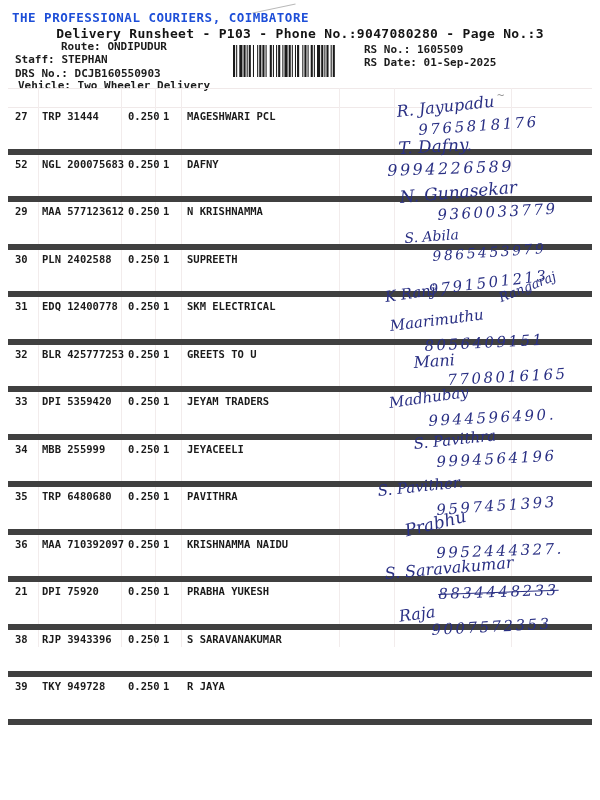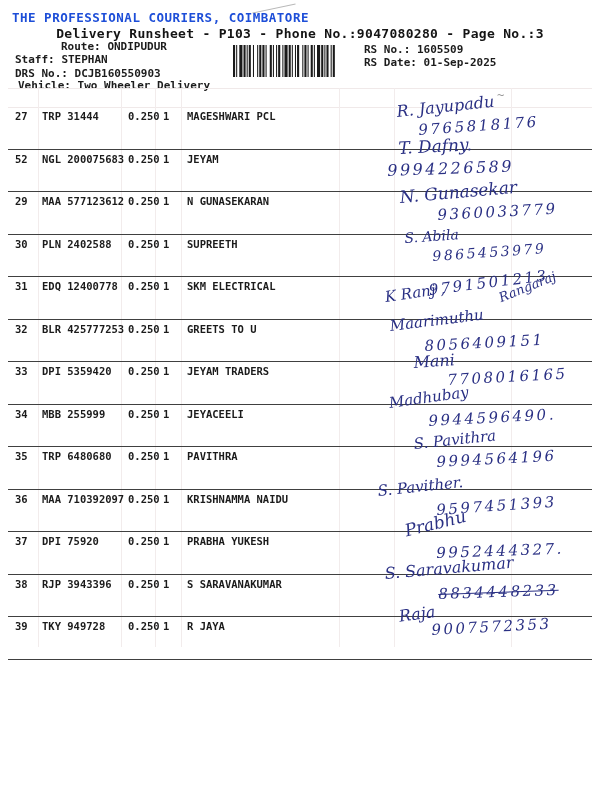--- a/index.html
+++ b/index.html
@@ -24,21 +24,21 @@
 
   
   .grid-hline{position:absolute;left:8px;width:584px;height:1px;background:#f0e9e9;}
   .grid-vline{position:absolute;top:88px;height:559px;width:1px;background:#f2ecec;}
 
   .thead{position:absolute;top:90px;left:8px;width:584px;height:17px;}
   .thead .cell{font-size:9.5px;font-weight:bold;color:#222;}
   .cell{position:absolute;top:3px;white-space:nowrap;}
 
   .rows{position:absolute;top:107px;left:8px;width:584px;}
-  .row{position:relative;height:41.5px;border-bottom:1px solid #404040;}
+  .row{position:relative;height:41.5px;border-bottom:6px solid #404040;}
   .row .cell{font-size:10.5px;font-weight:bold;color:#1b1b1b;}
 
   .c-sno{left:7px;}  .c-con{left:34px;} .c-wt{left:120px;}
   .c-pcs{left:155px;} .c-cons{left:179px;} .c-rem{left:336px;}
   .h-sig{left:392px;}
 
   
   .sig{position:absolute;font-family:"DejaVu Serif", serif;font-style:italic;
     color:#2a3084;white-space:nowrap;transform-origin:left top;line-height:1;}
   .sig-phone{letter-spacing:2.5px;}
@@ -136,29 +136,29 @@
         <span class="cell c-wt">0.250</span>
         <span class="cell c-pcs">1</span>
         <span class="cell c-cons">MAGESHWARI PCL</span>
         <span class="cell c-rem"></span>
       </div>
       <div class="row">
         <span class="cell c-sno">52</span>
         <span class="cell c-con">NGL 200075683</span>
         <span class="cell c-wt">0.250</span>
         <span class="cell c-pcs">1</span>
-        <span class="cell c-cons">JEYAM</span>
+        <span class="cell c-cons">DAFNY</span>
         <span class="cell c-rem"></span>
       </div>
       <div class="row">
         <span class="cell c-sno">29</span>
         <span class="cell c-con">MAA 577123612</span>
         <span class="cell c-wt">0.250</span>
         <span class="cell c-pcs">1</span>
-        <span class="cell c-cons">N GUNASEKARAN</span>
+        <span class="cell c-cons">N KRISHNAMMA</span>
         <span class="cell c-rem"></span>
       </div>
       <div class="row">
         <span class="cell c-sno">30</span>
         <span class="cell c-con">PLN 2402588</span>
         <span class="cell c-wt">0.250</span>
         <span class="cell c-pcs">1</span>
         <span class="cell c-cons">SUPREETH</span>
         <span class="cell c-rem"></span>
       </div>
@@ -204,21 +204,21 @@
       </div>
       <div class="row">
         <span class="cell c-sno">36</span>
         <span class="cell c-con">MAA 710392097</span>
         <span class="cell c-wt">0.250</span>
         <span class="cell c-pcs">1</span>
         <span class="cell c-cons">KRISHNAMMA NAIDU</span>
         <span class="cell c-rem"></span>
       </div>
       <div class="row">
-        <span class="cell c-sno">37</span>
+        <span class="cell c-sno">21</span>
         <span class="cell c-con">DPI 75920</span>
         <span class="cell c-wt">0.250</span>
         <span class="cell c-pcs">1</span>
         <span class="cell c-cons">PRABHA YUKESH</span>
         <span class="cell c-rem"></span>
       </div>
       <div class="row">
         <span class="cell c-sno">38</span>
         <span class="cell c-con">RJP 3943396</span>
         <span class="cell c-wt">0.250</span>

